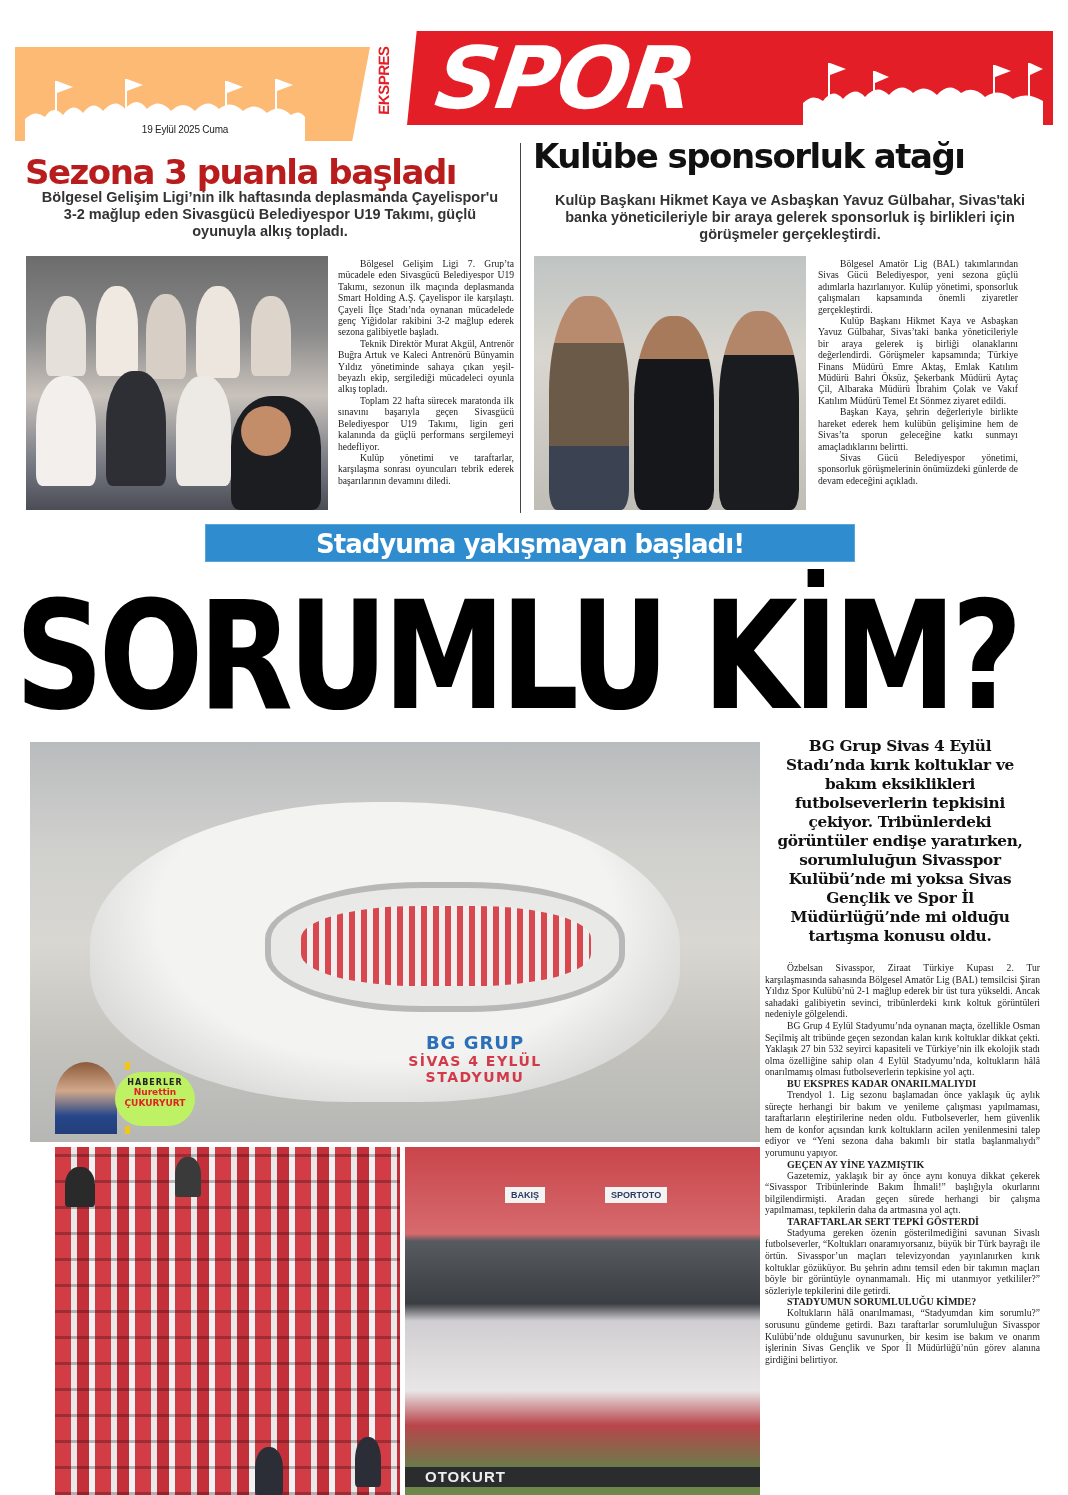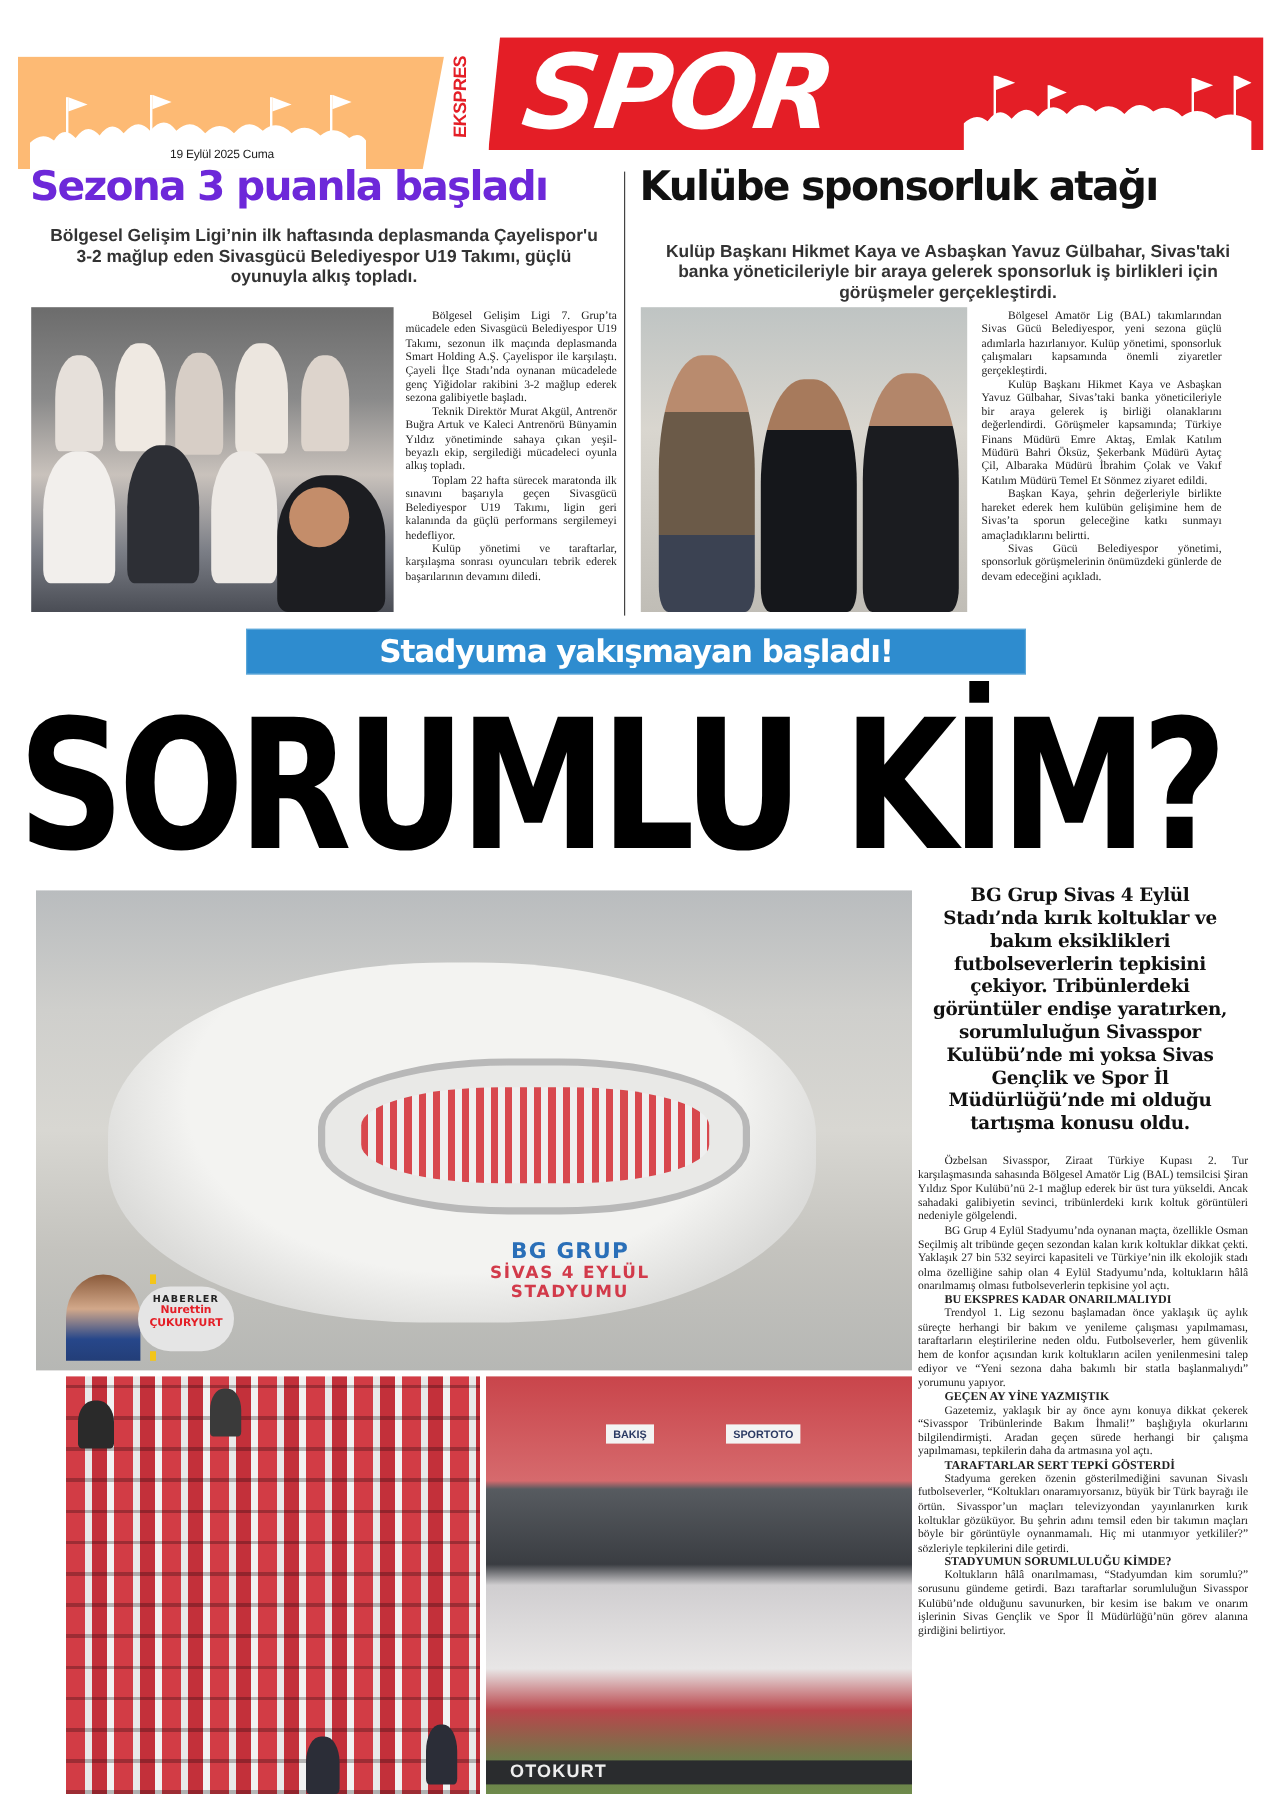--- a/index.html
+++ b/index.html
@@ -22,28 +22,28 @@
   .ekspres { position: absolute; left: 360px; top: 8px; width: 30px; height: 82px;
              font-family: "Liberation Sans", sans-serif; font-weight: bold; font-style: italic; color: #e41e26;
              font-size: 15px; writing-mode: vertical-rl; transform: rotate(180deg) skewY(-8deg); text-align: center;
              letter-spacing: -0.5px; }
   .spor-word { position: absolute; left: 30px; top: 0px; height: 94px; font-family: "DejaVu Sans", sans-serif;
                font-weight: bold; font-style: italic; font-size: 86px; color: #fff; line-height: 94px;
                letter-spacing: -2px; transform: skewX(-8deg); }
 
   
   .col-divider { position: absolute; left: 520px; top: 143px; width: 1px; height: 370px; background: #444; }
-  .head1 { position: absolute; left: 25px; top: 136px; width: 490px; font-family: "DejaVu Sans", sans-serif;
-           font-weight: bold; font-size: 34px; color: #6d28d9; letter-spacing: -1.5px; white-space: nowrap; }
+  .head1 { position: absolute; left: 25px; top: 152px; width: 490px; font-family: "DejaVu Sans", sans-serif;
+           font-weight: bold; font-size: 34px; color: #b91c1c; letter-spacing: -1.5px; white-space: nowrap; }
   .head2 { position: absolute; left: 533px; top: 136px; width: 500px; font-family: "DejaVu Sans", sans-serif;
            font-weight: bold; font-size: 34px; color: #111; letter-spacing: -1.5px; white-space: nowrap; }
   .deck { position: absolute; font-family: "Liberation Sans", sans-serif; font-weight: bold; font-size: 14.5px;
           color: #333; text-align: center; line-height: 17px; }
   .deck1 { left: 35px; top: 189px; width: 470px; }
-  .deck2 { left: 540px; top: 202px; width: 500px; }
+  .deck2 { left: 540px; top: 192px; width: 500px; }
 
   .photo { position: absolute; overflow: hidden; padding-left: 38px; }
   .photo1 { left: 26px; top: 256px; width: 302px; height: 254px;
             background: linear-gradient(180deg, #6c6c6c 0%, #8a8a8a 30%, #c9c2bc 55%, #7b7e86 80%, #4a4d55 100%); }
   .photo2 { left: 534px; top: 256px; width: 272px; height: 254px;
             background: linear-gradient(180deg, #bfc4c3 0%, #d9d6cf 40%, #c0bdb6 100%); }
   .person { position: absolute; border-radius: 45% 45% 10% 10%; }
   .body-text { position: absolute; font-family: "Liberation Serif", serif; font-size: 9.6px; line-height: 11.4px;
                color: #222; text-align: justify; }
   .body-text p { text-indent: 22px; }
@@ -69,21 +69,21 @@
   .stadium-pitch { position: absolute; left: 30px; top: 18px; width: 290px; height: 80px; border-radius: 40%;
                    background: repeating-linear-gradient(90deg, #d8484e 0 6px, #efefef 6px 12px); }
   .stadium-sign { position: absolute; left: 335px; top: 290px; width: 220px; text-align: center;
                   font-family: "DejaVu Sans", sans-serif; }
   .sign-brand { font-weight: bold; color: #2a6fb8; font-size: 18px; letter-spacing: 1px; }
   .sign-sub { font-weight: bold; color: #d23a4a; font-size: 14px; letter-spacing: 1.5px; }
 
   .byline { position: absolute; left: 55px; top: 1062px; width: 140px; height: 72px; }
   .byline-photo { position: absolute; left: 0; top: 0; width: 62px; height: 72px; border-radius: 50% 50% 0 0;
                   background: linear-gradient(180deg, #8a5a3a 0%, #d2a88a 40%, #27478a 75%, #233e78 100%); }
-  .byline-box { position: absolute; left: 60px; top: 10px; width: 80px; height: 54px; background: #e5e5e5;
+  .byline-box { position: absolute; left: 60px; top: 10px; width: 80px; height: 54px; background: #bef264;
                 border-radius: 30px; text-align: center; font-family: "DejaVu Sans", sans-serif; padding-top: 6px; }
   .byline-bar { position: absolute; left: 70px; width: 5px; background: #f3c519; }
   .byline-tag { font-size: 8px; font-weight: bold; color: #222; letter-spacing: 1px; }
   .byline-name { font-size: 9px; font-weight: bold; color: #e41e26; line-height: 11px; }
 
   
   .seats1 { left: 55px; top: 1147px; width: 345px; height: 348px;
             background:
               repeating-linear-gradient(0deg, rgba(0,0,0,0.25) 0 3px, transparent 3px 26px),
               repeating-linear-gradient(90deg, #d83a44 0 16px, #e9e9e9 16px 22px, #c92e39 22px 34px, #f2f2f2 34px 40px);

